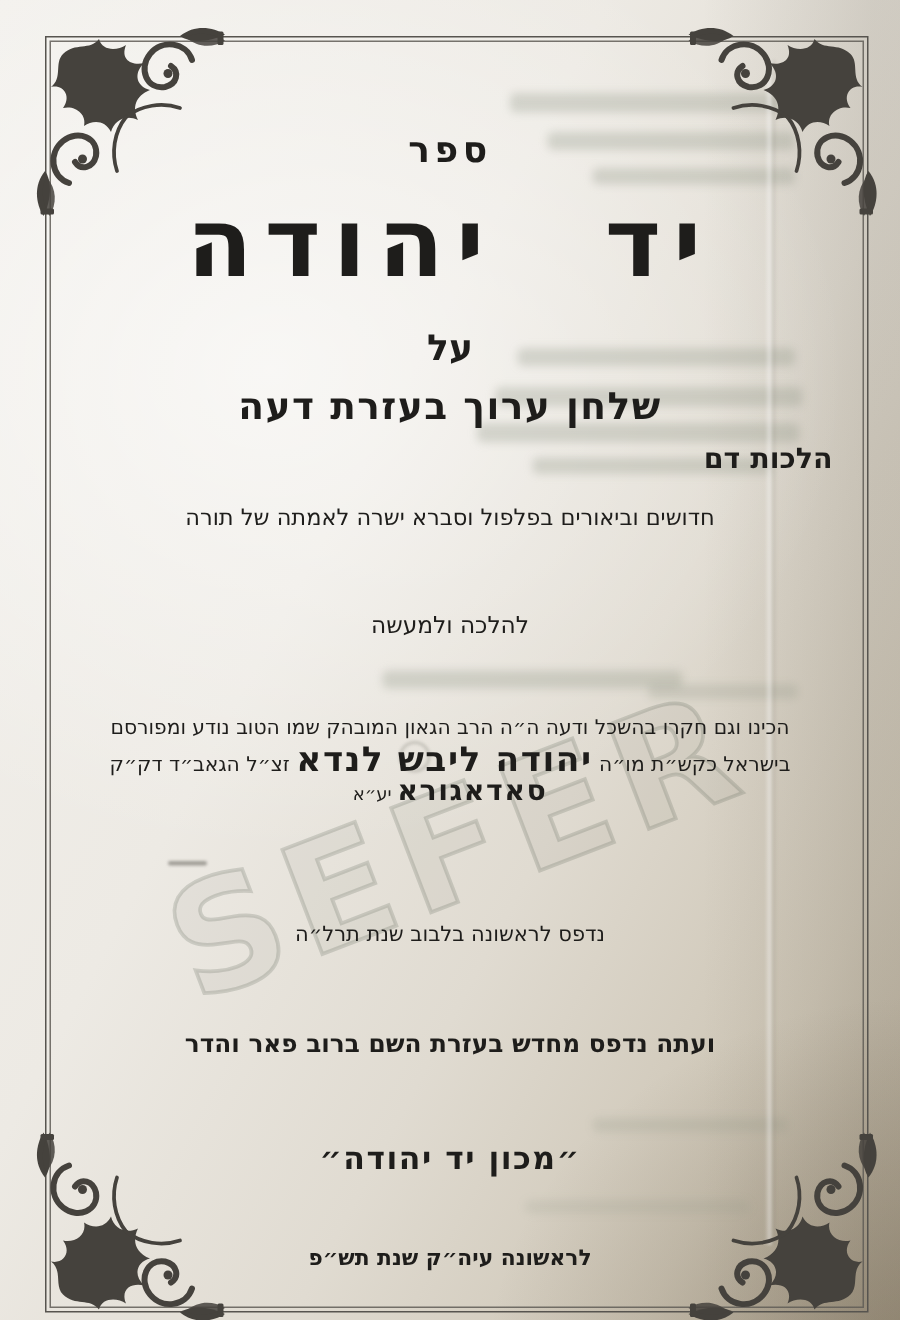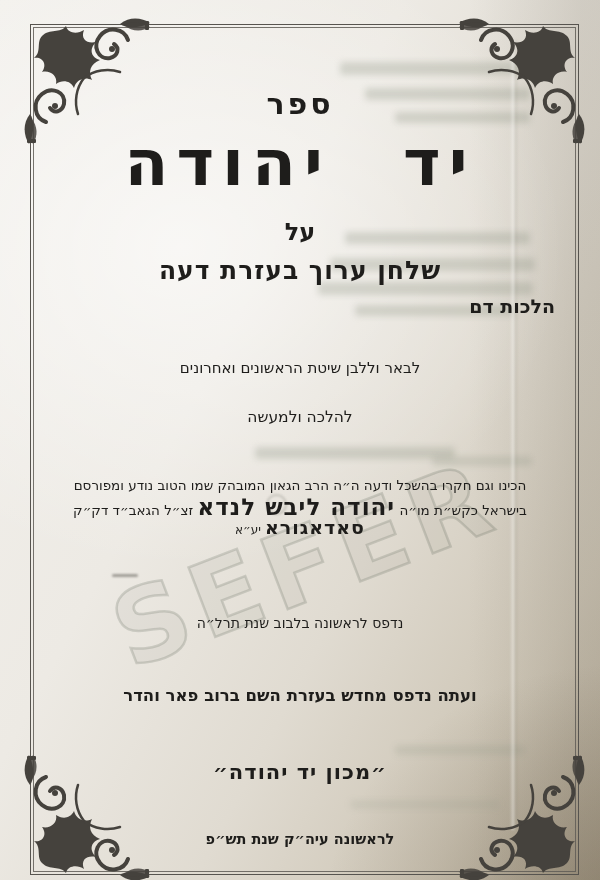--- a/index.html
+++ b/index.html
@@ -27,21 +27,21 @@
   .corner{position:absolute;pointer-events:none;}
   .corner.tl{top:-7px;left:-7px;}
   .corner.tr{top:-7px;right:-7px;transform:scaleX(-1);}
   .corner.bl{bottom:-7px;left:-7px;transform:scaleY(-1);}
   .corner.br{bottom:-7px;right:-7px;transform:scale(-1,-1);}
   
   .tline{
     position:absolute;left:45px;right:45px;text-align:center;
     direction:rtl;color:#1e1d1b;white-space:nowrap;
   }
-  .sefer   {top:86px;  font-size:30px;font-weight:bold;letter-spacing:3px;}
+  .sefer   {top:86px;  font-size:24px;font-weight:bold;letter-spacing:3px;}
   .main    {top:126px; font-size:64px;font-weight:bold;letter-spacing:8px;word-spacing:42px;}
   .al      {top:218px; font-size:24px;font-weight:bold;}
   .subj1   {top:256px; font-size:25px;font-weight:bold;letter-spacing:1px;}
   .subj2   {top:295px; font-size:19px;font-weight:bold;text-align:right;}
   .d1      {top:336px; font-size:15px;}
   .d2      {top:359px; font-size:15px;}
   .d3      {top:381px; font-size:15.5px;font-weight:bold;}
   .d4      {top:408px; font-size:15.5px;}
   .a1      {top:477px; font-size:13.5px;}
   .a2      {top:494px; font-size:13.5px;}
@@ -187,21 +187,21 @@
       </g>
     </svg>
   </div>
 
   <div class="tline sefer">ספר</div>
   <div class="tline main">יד יהודה</div>
   <div class="tline al">על</div>
   <div class="tline subj1">שלחן ערוך בעזרת דעה</div>
   <div class="tline subj2">הלכות דם</div>
 
-  <div class="tline d2">לבאר וללבן שיטת הראשונים ואחרונים</div>
+  <div class="tline d1">חדושים וביאורים בפלפול וסברא ישרה לאמתה של תורה</div>
   <div class="tline d4">להלכה ולמעשה</div>
 
   <div class="tline a1">הכינו וגם חקרו בהשכל ודעה ה״ה הרב הגאון המובהק שמו הטוב נודע ומפורסם</div>
   <div class="tline a2">
     <span>בישראל כקש״ת מו״ה</span>
     <span class="big">יהודה ליבש לנדא</span>
     <span>זצ״ל הגאב״ד דק״ק</span>
   </div>
   <div class="tline a3">
     <span class="city">סאדאגורא</span>

